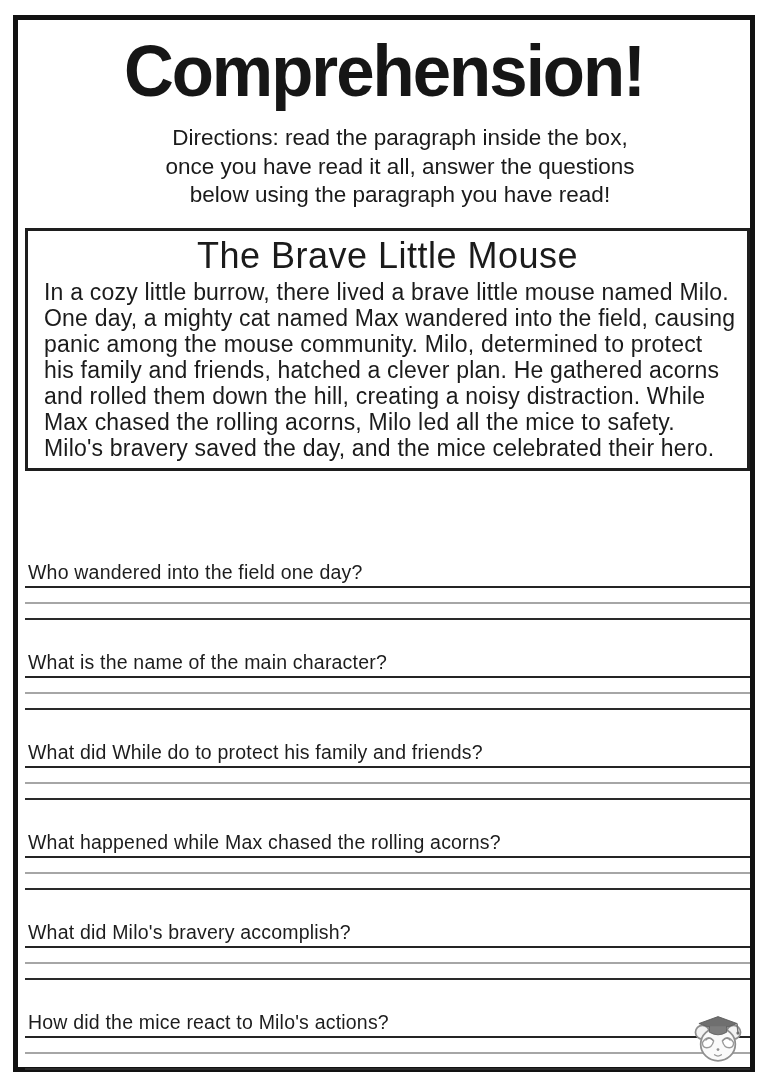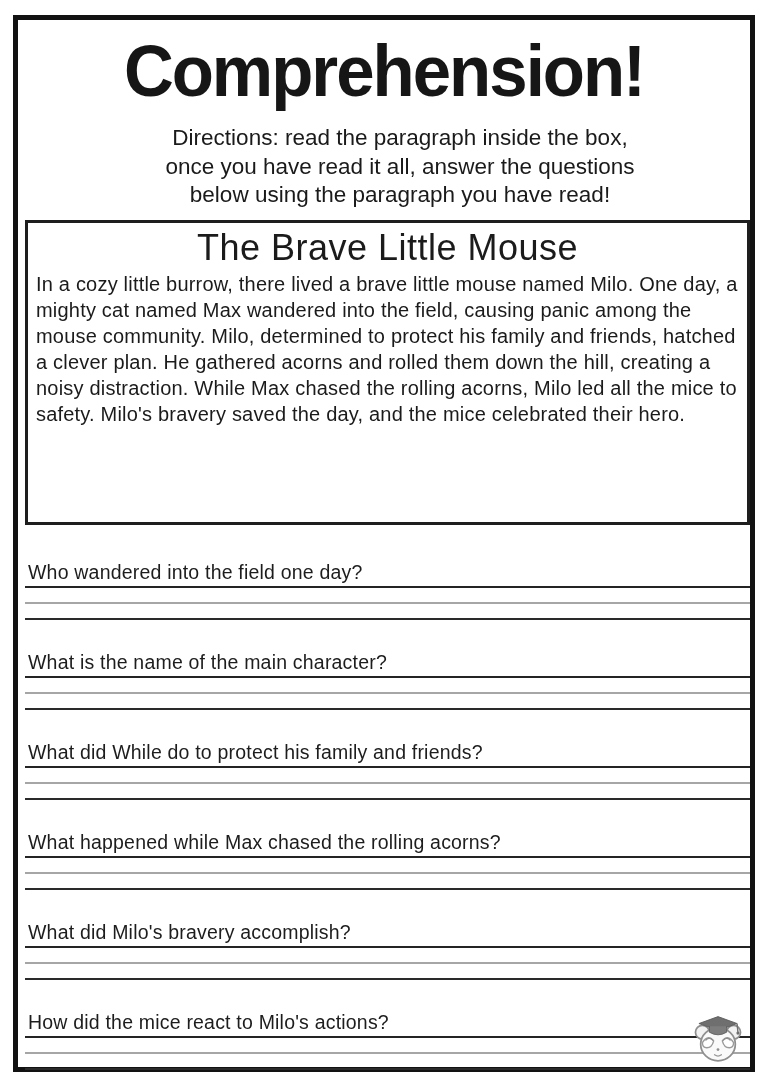--- a/index.html
+++ b/index.html
@@ -32,40 +32,41 @@
     position: absolute;
     top: 124px; left: 16px; width: 768px;
     text-align: center;
     font-size: 22.5px;
     line-height: 28.5px;
     font-weight: 500;
     color: #1a1a1a;
   }
   .passage-box {
     position: absolute;
-    left: 25px; top: 220px;
-    width: 725px; height: 305px;
+    left: 25px; top: 228px;
+    width: 725px; height: 243px;
     border: 3px solid #1e1e1e;
     padding: 4px 8px 0 8px;
     background: #ffffff;
   }
   .passage-title {
     text-align: center;
     font-size: 36px;
     font-weight: 500;
     letter-spacing: 0.5px;
     color: #1b1b1b;
     margin-bottom: 2px;
   }
   .passage-text {
-    font-size: 20px;
+    font-size: 23px;
     line-height: 26px;
     letter-spacing: 0.2px;
     color: #1b1b1b;
     text-align: left;
+    margin-left: 8px;
   }
   .questions {
     position: absolute;
     left: 25px; top: 561px;
     width: 725px;
   }
   .question-block { margin-bottom: 31px; }
   .question-text {
     font-size: 19.5px;
     font-weight: 400;

